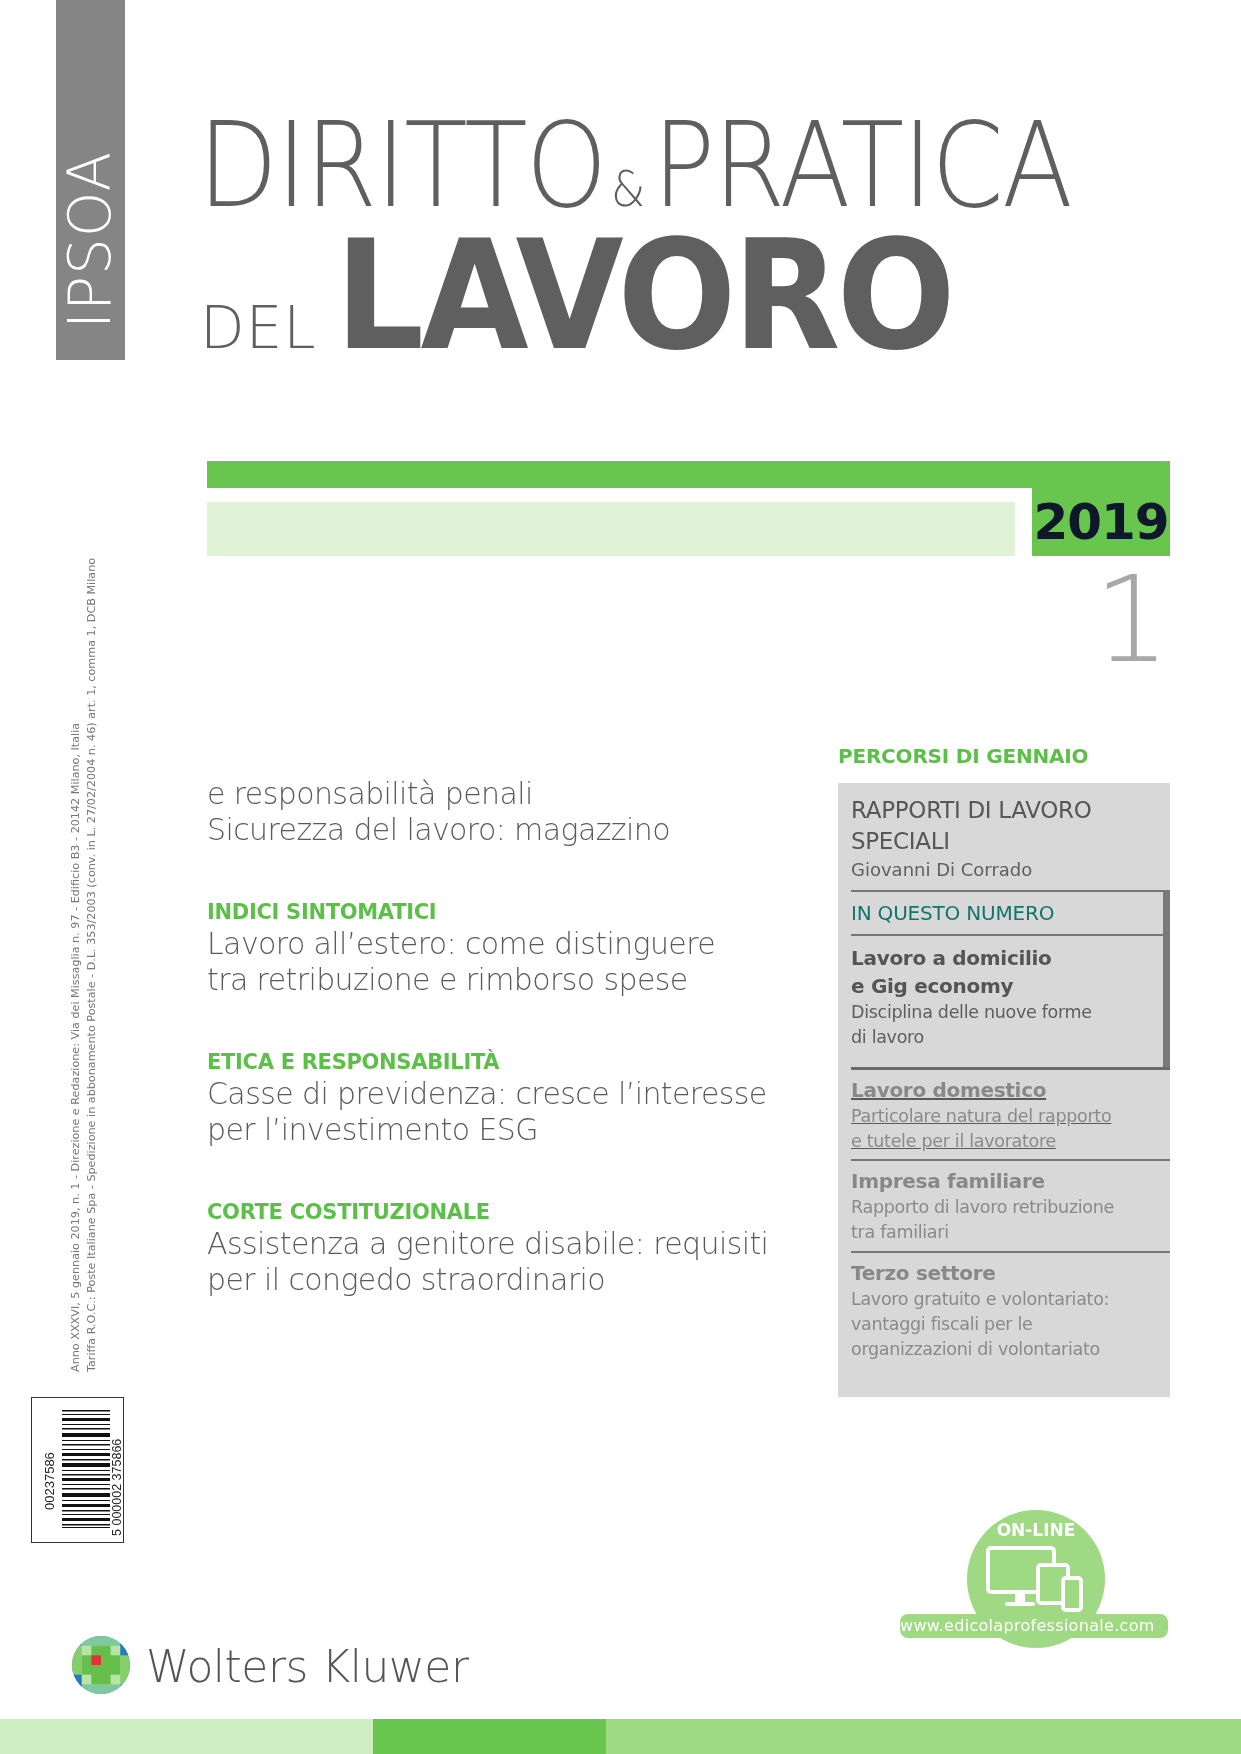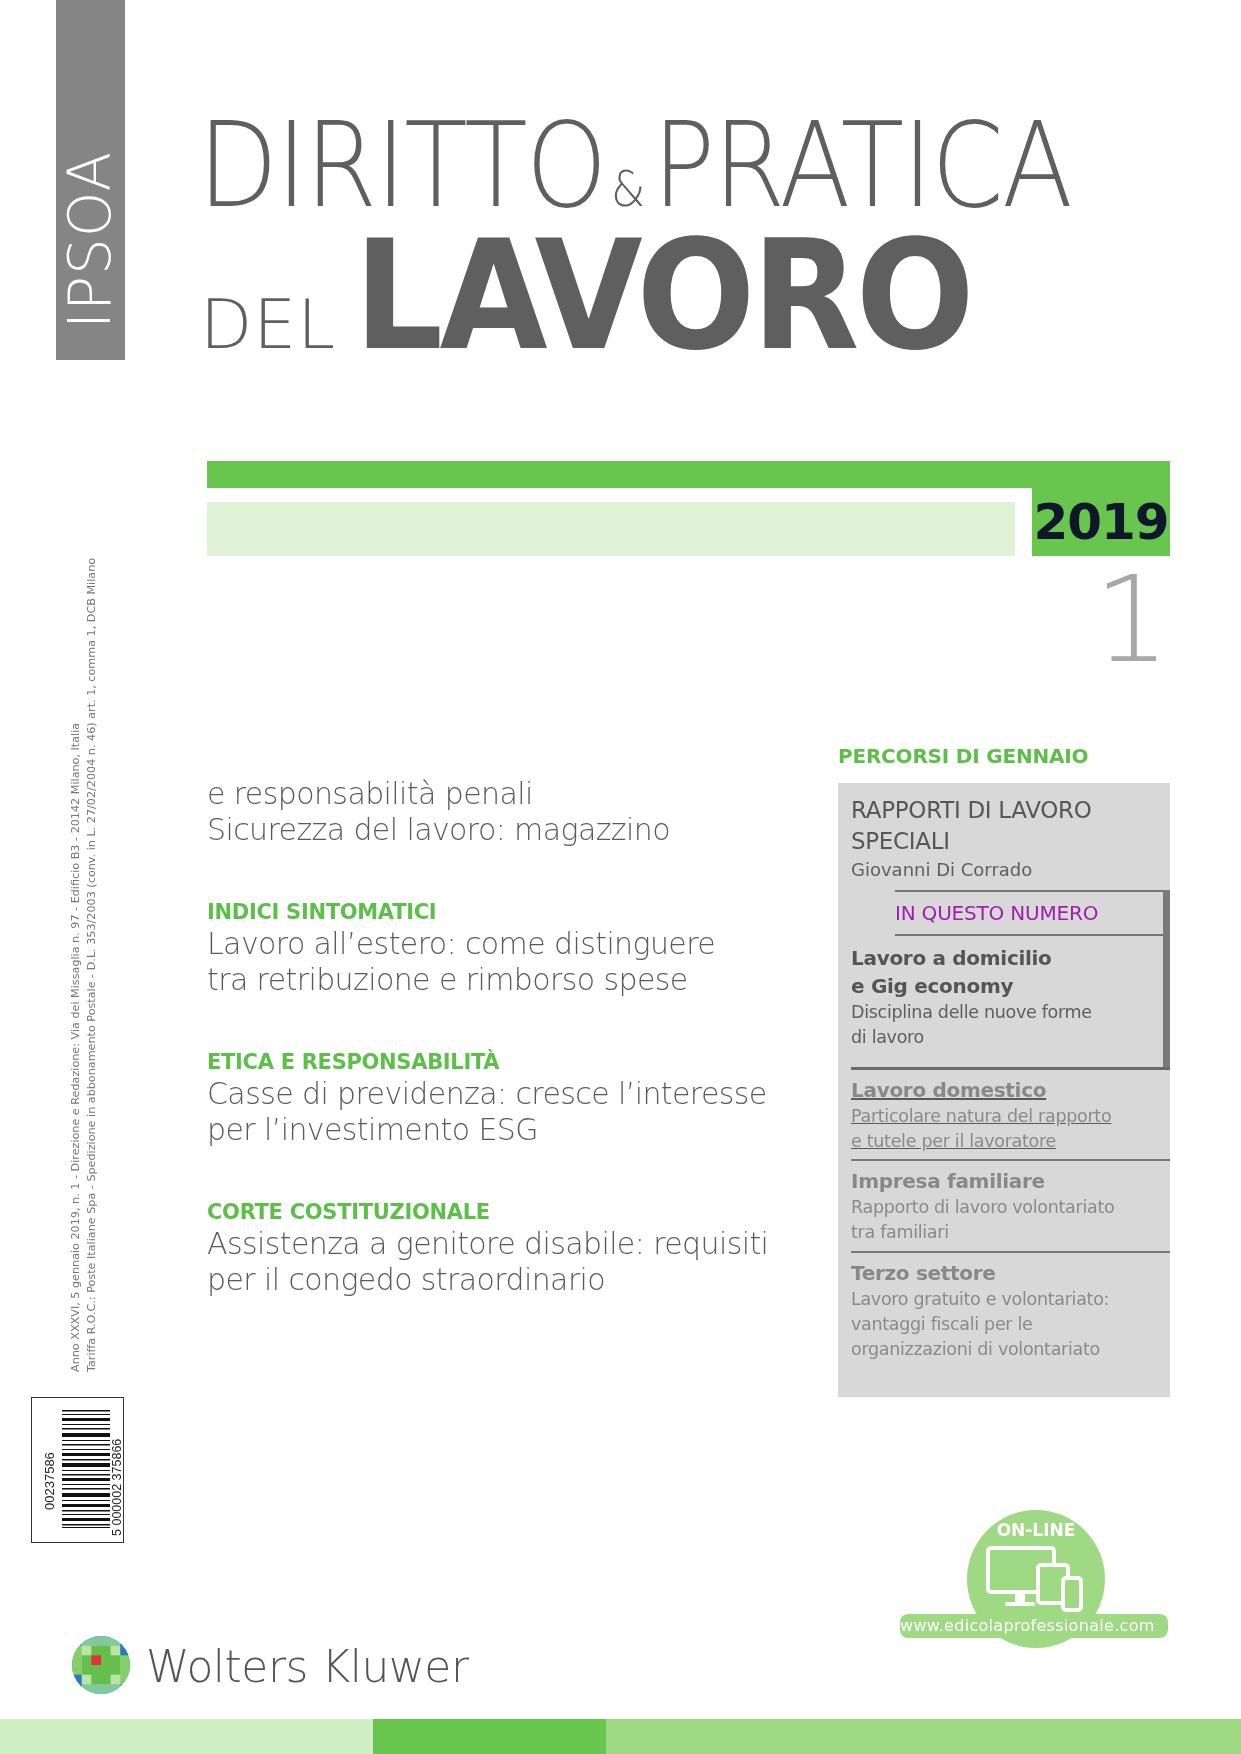--- a/index.html
+++ b/index.html
@@ -24,21 +24,21 @@
     
     .title-line1 {
       left: 198px; top: 100px; height: 130px; white-space: nowrap;
       font-size: 118px; font-weight: 300; color: #5f5f5f; line-height: 130px;
       letter-spacing: -2px; font-family: "DejaVu Sans", sans-serif;
       transform: scaleX(0.88); transform-origin: left center;
     }
     .title-line1 .amp { font-size: 50px; margin: 0 10px 0 6px; }
     .title-line2 { left: 200px; top: 226px; height: 140px; white-space: nowrap; }
     .title-del {
-      display: inline-block; font-size: 68px; color: #5f5f5f; vertical-align: baseline;
+      display: inline-block; font-size: 58px; color: #5f5f5f; vertical-align: baseline;
       letter-spacing: 1px; font-weight: 300;
     }
     .title-lavoro {
       display: inline-block; font-size: 152px; font-weight: bold; color: #5f5f5f;
       letter-spacing: -4px; margin-left: 18px; line-height: 140px;
       transform: scaleX(0.92); transform-origin: left bottom;
     }
 
     
     .green-bar { left: 207px; top: 461px; width: 963px; height: 27px; background: #68c64f; }
@@ -91,21 +91,21 @@
     .side-box { left: 838px; top: 783px; width: 332px; height: 614px; background: #d8d8d8; }
     .side-box .inner { position: absolute; left: 13px; right: 0; top: 0; }
     .feat-title { color: #575757; font-size: 23px; line-height: 31px; margin-top: 12px; letter-spacing: -0.3px; }
     .feat-author { color: #606060; font-size: 18px; line-height: 26px; }
     .inq {
       position: absolute; left: 13px; right: 0; top: 107px; height: 177px;
       border-right: 7px solid #7a7a7a;
     }
     .inq .hdr {
       border-top: 2px solid #777; border-bottom: 2px solid #777; height: 42px; line-height: 42px;
-      font-size: 20px; color: #a21caf; letter-spacing: -0.2px; margin-left: 44px;
+      font-size: 20px; color: #0f766e; letter-spacing: -0.2px;
     }
     .item { padding-top: 8px; }
     .item .t { font-size: 20px; font-weight: bold; line-height: 28px; color: #555; letter-spacing: -0.3px; }
     .item .d { font-size: 17.5px; line-height: 25px; color: #5e5e5e; letter-spacing: -0.3px; }
     .items-rest { position: absolute; left: 13px; right: 0; top: 284px; }
     .items-rest .item { border-top: 2px solid #777; padding-top: 6px; height: 92px; box-sizing: border-box; }
     .items-rest .item:first-child { border-top: 3px solid #6a6a6a; text-decoration: underline; }
     .items-rest .item .t { color: #888; }
     .items-rest .item .d { color: #8a8a8a; }
 
@@ -234,21 +234,21 @@
     </div>
   </div>
   <div class="items-rest">
     <div class="item">
       <div class="t">Lavoro domestico</div>
       <div class="d">Particolare natura del rapporto</div>
       <div class="d">e tutele per il lavoratore</div>
     </div>
     <div class="item">
       <div class="t">Impresa familiare</div>
-      <div class="d">Rapporto di lavoro volontariato</div>
+      <div class="d">Rapporto di lavoro retribuzione</div>
       <div class="d">tra familiari</div>
     </div>
     <div class="item" style="height:120px;">
       <div class="t">Terzo settore</div>
       <div class="d">Lavoro gratuito e volontariato:</div>
       <div class="d">vantaggi fiscali per le</div>
       <div class="d">organizzazioni di volontariato</div>
     </div>
   </div>
 </div>

